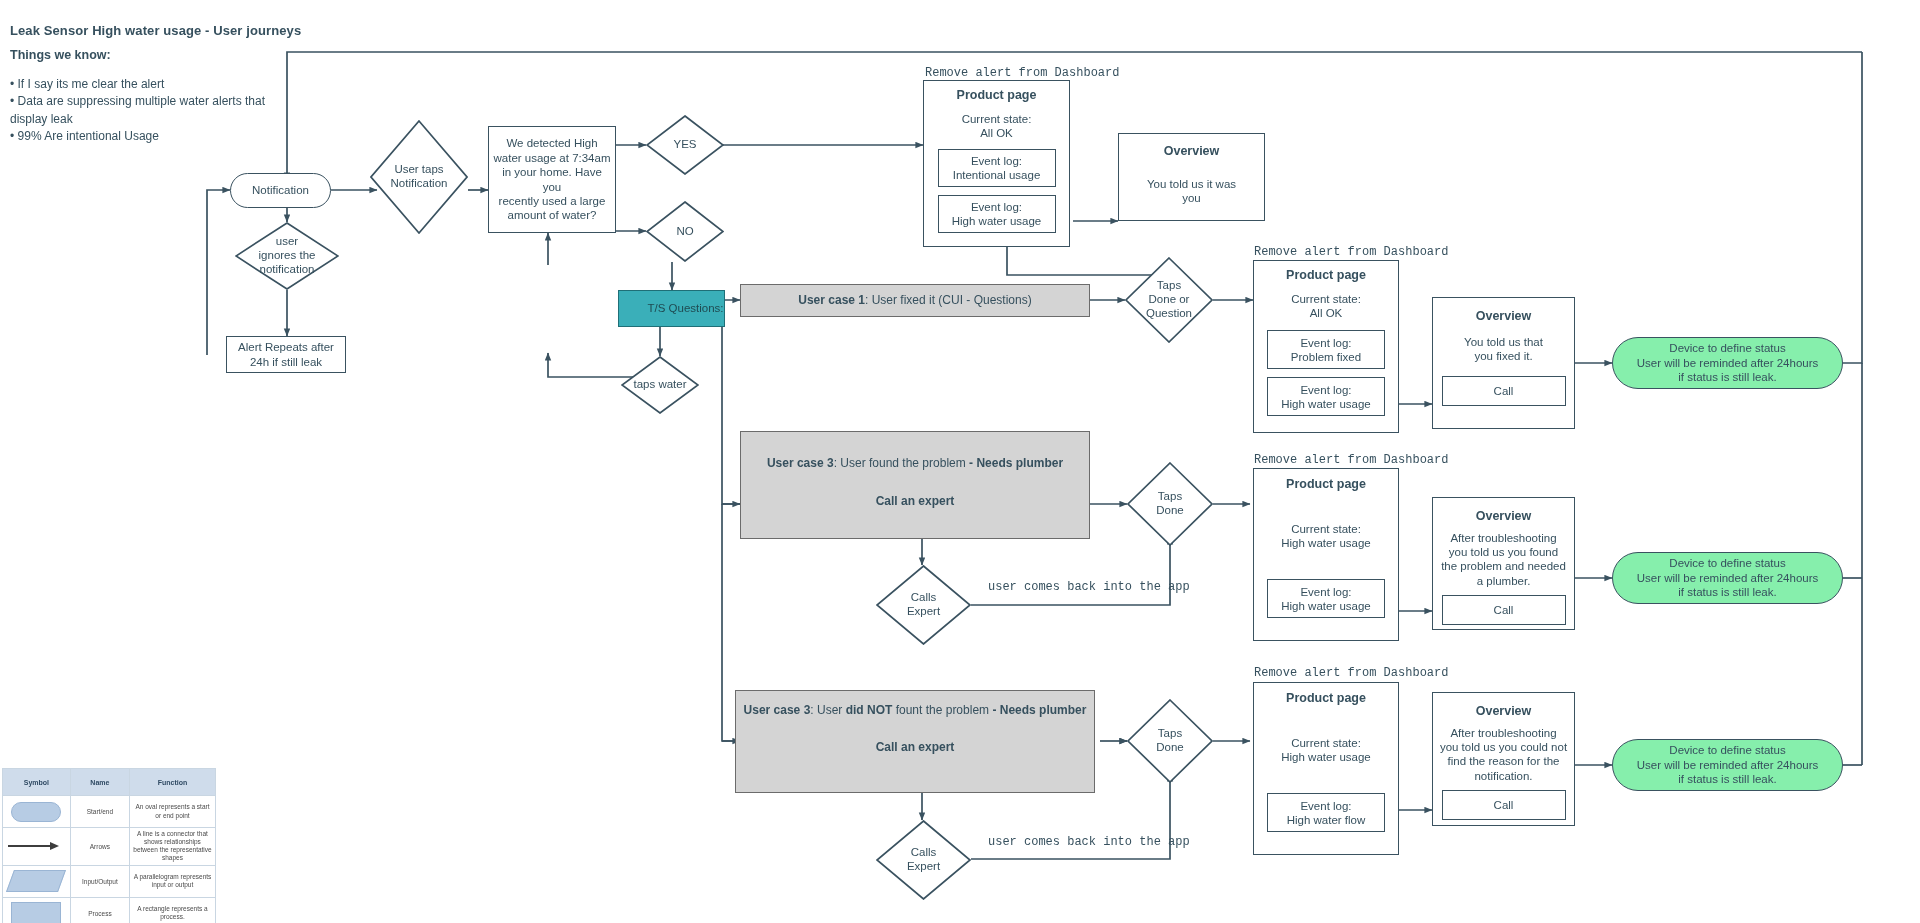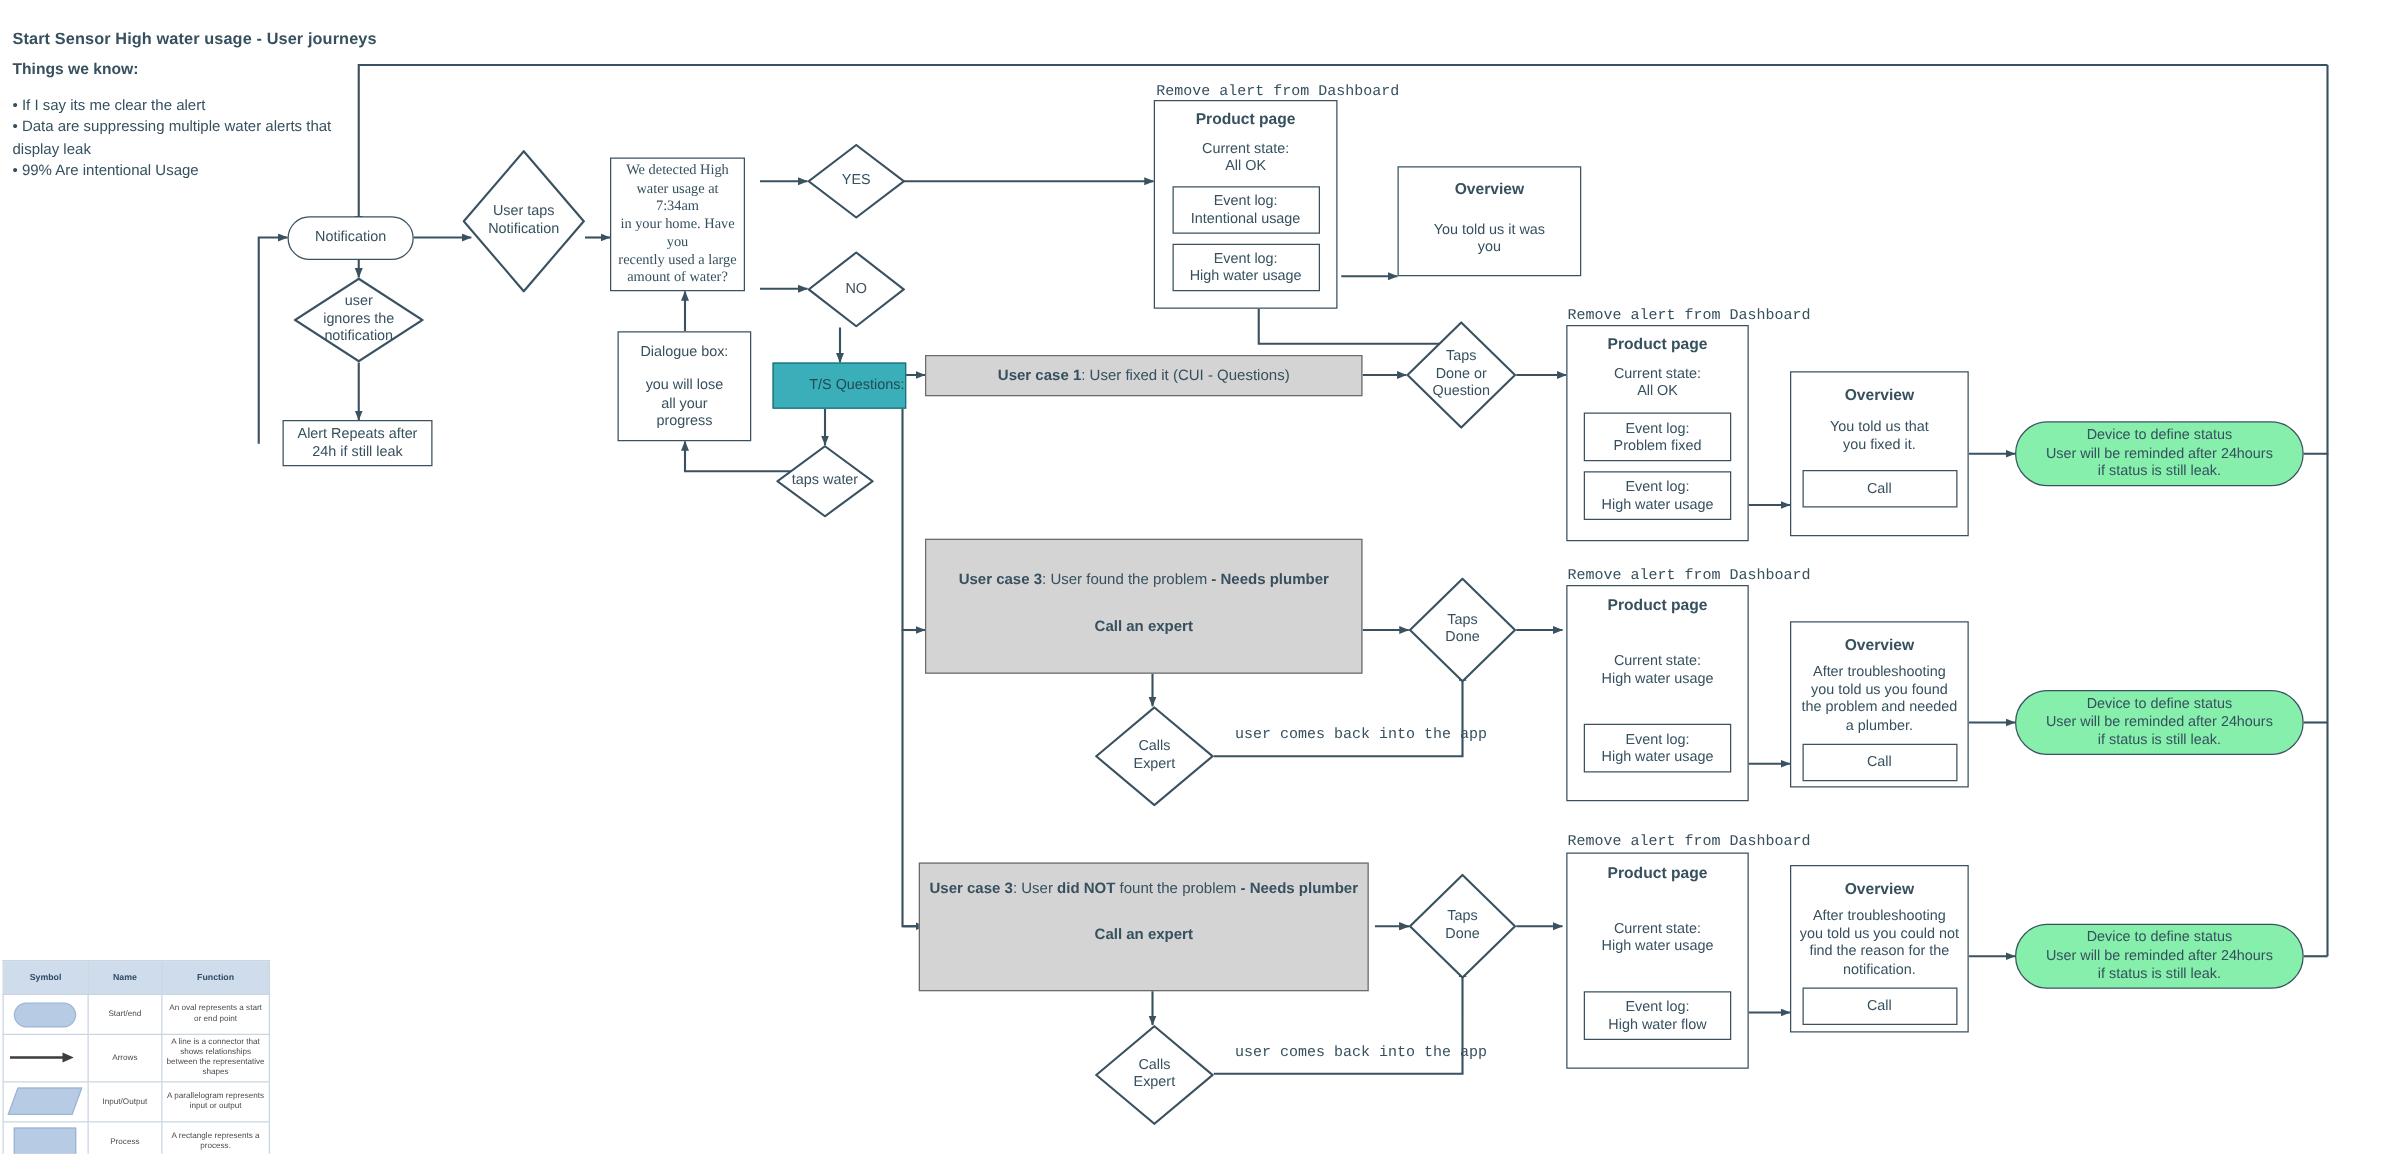--- a/index.html
+++ b/index.html
@@ -131,21 +131,21 @@
 
       <path d="M1393,810 L1432,810" marker-end="url(#ah)"></path>
 
       <path d="M1575,765 L1612,765" marker-end="url(#ah)"></path>
       <path d="M1843,765 L1862,765"></path>
 
       <path d="M1862,765 L1862,363"></path>
     </g>
   </svg>
 
-  <div class="node title" style="left:10px;top:23px;width:420px;justify-content:flex-start;">Start Sensor High water usage - User journeys</div>
+  <div class="node title" style="left:10px;top:23px;width:420px;justify-content:flex-start;">Leak Sensor High water usage - User journeys</div>
   <div class="node subtitle" style="left:10px;top:48px;width:300px;justify-content:flex-start;">Things we know:</div>
   <div class="knowlist" style="position:absolute;left:10px;top:76px;width:260px;">
     <div>• If I say its me clear the alert</div>
     <div>• Data are suppressing multiple water alerts that display leak</div>
     <div>• 99% Are intentional Usage</div>
   </div>
 
   <div class="node oval" style="left:230px;top:173px;width:101px;height:35px;font-size:11.5px;">Notification</div>
 
   <div class="diamond" style="left:235px;top:222px;width:104px;height:68px;">
@@ -161,32 +161,26 @@
 24h if still leak</div>
 
   <div class="diamond" style="left:370px;top:120px;width:98px;height:114px;">
     <svg class="dshape" viewBox="0 0 98 114">
       <polygon points="49,1 97,57 49,113 1,57" fill="#fff" stroke="#3a5260" stroke-width="1.7"></polygon>
     </svg>
     <div class="dlabel" style="white-space:pre-line;">User taps
 Notification</div>
   </div>
 
-  <div class="node rect" style="left:488px;top:126px;width:108px;height:107px;font-size:11.5px;white-space:pre-line;padding:4px;font-family:Liberation Serif, serif;">We detected High
+  <div class="node rect" style="left:488px;top:126px;width:128px;height:107px;font-size:11.5px;white-space:pre-line;padding:4px;">We detected High
 water usage at 7:34am
 in your home. Have you
 recently used a large
 amount of water?</div>
 
-  <div class="node rect stack" style="left:494px;top:265px;width:107px;height:88px;font-size:11.5px;padding-top:9px;">
-    <div>Dialogue box:</div>
-    <div style="white-space:pre-line;margin-top:12px;">you will lose
-all your
-progress</div>
-  </div>
 
   <div class="diamond" style="left:646px;top:115px;width:78px;height:60px;">
     <svg class="dshape" viewBox="0 0 78 60">
       <polygon points="39,1 77,30 39,59 1,30" fill="#fff" stroke="#3a5260" stroke-width="1.7"></polygon>
     </svg>
     <div class="dlabel">YES</div>
   </div>
 
   <div class="diamond" style="left:646px;top:201px;width:78px;height:61px;">
     <svg class="dshape" viewBox="0 0 78 61">

